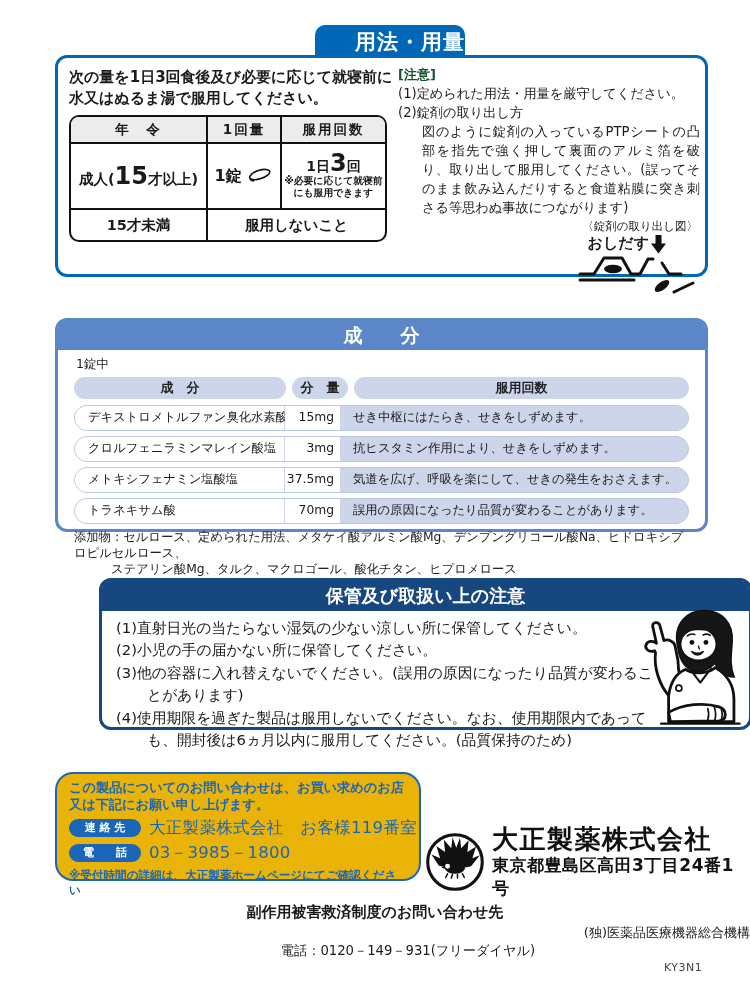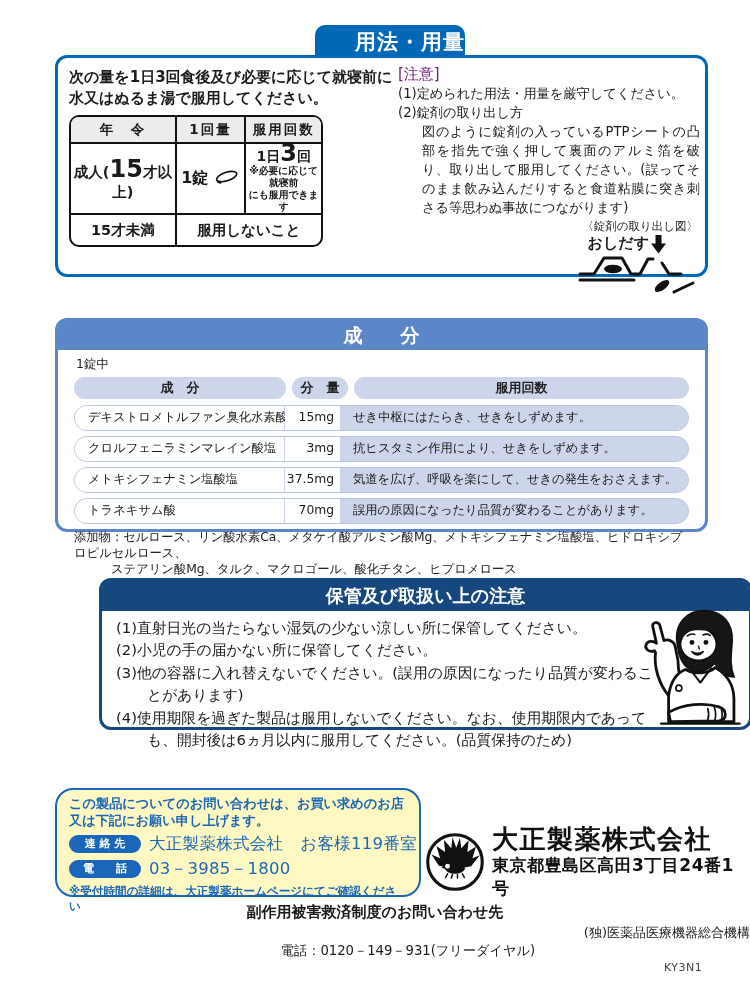--- a/index.html
+++ b/index.html
@@ -14,38 +14,38 @@
     border:3px solid #0068b7; border-radius:12px; background:#fff;
   }
   .tab1 {
     position:absolute; left:257px; top:-33px; width:150px; height:33px;
     background:#0068b7; border-radius:10px 10px 0 0; color:#fff;
     font-size:21px; font-weight:bold; text-align:right; line-height:34px; letter-spacing:1px;
   }
   .dose-left { position:absolute; left:11px; top:9px; width:330px; }
   .intro { font-size:15px; font-weight:600; line-height:21px; }
   .dose-table-wrap {
-    margin-top:6px; width:254px; border:2px solid #111; border-radius:10px; overflow:hidden;
+    margin-top:6px; width:318px; border:2px solid #111; border-radius:10px; overflow:hidden;
   }
   table.dose-table { border-collapse:collapse; width:100%; }
   .dose-table th, .dose-table td { border-right:2px solid #111; border-bottom:2px solid #111; text-align:center; vertical-align:middle; }
   .dose-table th:last-child, .dose-table td:last-child { border-right:none; }
   .dose-table tr:last-child td { border-bottom:none; }
   .dose-table th { background:#ececec; font-size:13.5px; font-weight:600; height:26px; letter-spacing:2px; }
   .dose-table .row-main td { height:66px; }
   .dose-table .row-minor td { height:31px; font-size:14.5px; font-weight:600; }
   .cell-age { font-size:14.5px; font-weight:600; width:137px; }
   .cell-dose { font-size:16px; font-weight:600; width:74px; white-space:nowrap; }
   .cell-freq { width:105px; }
   .big-num { font-size:24px; font-weight:600; }
   .freq-line { font-size:14px; font-weight:600; line-height:18px; }
   .freq-note { font-size:9.8px; font-weight:600; line-height:12px; }
   .tablet-svg { vertical-align:-3px; }
   .dose-right { position:absolute; left:340px; top:7px; width:302px; }
-  .notice-label { color:#701a75; font-size:15px; font-weight:400; line-height:19px; }
+  .notice-label { color:#14532d; font-size:13px; font-weight:700; line-height:19px; }
   .notice-item { font-size:13.2px; line-height:19px; font-weight:500; }
   .notice-body { font-size:13.2px; line-height:19px; font-weight:500; margin-left:24px; width:278px; text-align:justify; }
   .fig-caption { font-size:11.5px; text-align:right; margin-top:2px; padding-right:2px; font-weight:500; }
   .fig-push { text-align:right; padding-right:34px; font-size:15px; font-weight:bold; line-height:16px; margin-top:1px; }
   .fig-arrow { vertical-align:-6px; margin-left:2px; }
   .fig-blister { text-align:right; padding-right:4px; margin-top:-4px; }
   
   .box2 {
     position:absolute; left:55px; top:318px; width:653px; height:214px;
     border:3px solid #5b87c8; border-radius:12px; background:#fff;
@@ -76,21 +76,21 @@
   .hdr3 {
     height:30px; background:#17477f; border-radius:8px 8px 0 0; color:#fff;
     font-size:18px; font-weight:bold; text-align:center; line-height:30px;
   }
   .storage-items { padding:6px 0 0 14px; width:555px; }
   .storage-item { font-size:14.8px; font-weight:500; line-height:22.4px; padding-left:31px; text-indent:-31px; }
   .nurse { position:absolute; right:2px; bottom:-19px; z-index:3; }
   
   .contact-box {
     position:absolute; left:55px; top:772px; width:366px; height:109px;
-    border:2.5px solid #1a66b8; border-radius:18px; background:#fef9c3; color:#1a66b8; padding:6px 12px 0 12px;margin-top:16px;
+    border:2.5px solid #1a66b8; border-radius:18px; background:#eab308; color:#1a66b8; padding:6px 12px 0 12px;
   }
   .contact-intro { font-size:13.2px; font-weight:600; line-height:16.5px; }
   .contact-row { display:flex; align-items:center; margin-top:3.5px; }
   .contact-pill {
     width:72px; height:18px; background:#1a66b8; border-radius:9px; color:#fff;
     font-size:11px; font-weight:bold; text-align:center; line-height:18px; margin-right:8px; flex:none;
   }
   .contact-val { font-size:16.5px; font-weight:normal; white-space:nowrap; letter-spacing:0.3px; }
   .contact-foot { font-size:11.6px; font-weight:600; margin-top:4px; }
   .company { position:absolute; left:424px; top:824px; display:flex; align-items:center; }
@@ -195,21 +195,21 @@
         <div class="ing-name">メトキシフェナミン塩酸塩</div>
         <div class="ing-amt">37.5mg</div>
         <div class="ing-eff">気道を広げ、呼吸を楽にして、せきの発生をおさえます。</div>
       </div>
       <div class="ing-row">
         <div class="ing-name">トラネキサム酸</div>
         <div class="ing-amt">70mg</div>
         <div class="ing-eff">誤用の原因になったり品質が変わることがあります。</div>
       </div>
       <div class="additives">
-        <div>添加物：セルロース、リン酸水素Ca、メタケイ酸アルミン酸Mg、メトキシフェナミン塩酸塩、ヒドロキシプロピルセルロース、</div>
+        <div>添加物：セルロース、定められた用法、メタケイ酸アルミン酸Mg、デンプングリコール酸Na、ヒドロキシプロピルセルロース、</div>
         <div class="l2">ステアリン酸Mg、タルク、マクロゴール、酸化チタン、ヒプロメロース</div>
       </div>
     </div>
   </div>
 
   <div class="box3">
     <div class="hdr3">保管及び取扱い上の注意</div>
     <div class="storage-items">
       <div class="storage-item">(1)直射日光の当たらない湿気の少ない涼しい所に保管してください。</div>
       <div class="storage-item">(2)小児の手の届かない所に保管してください。</div>

